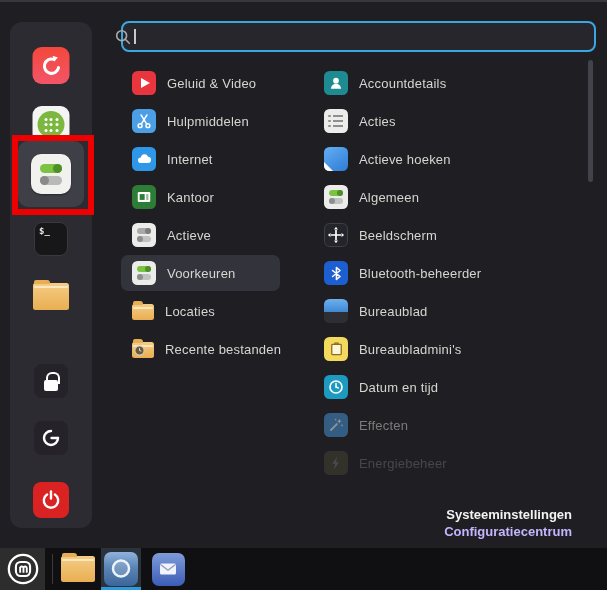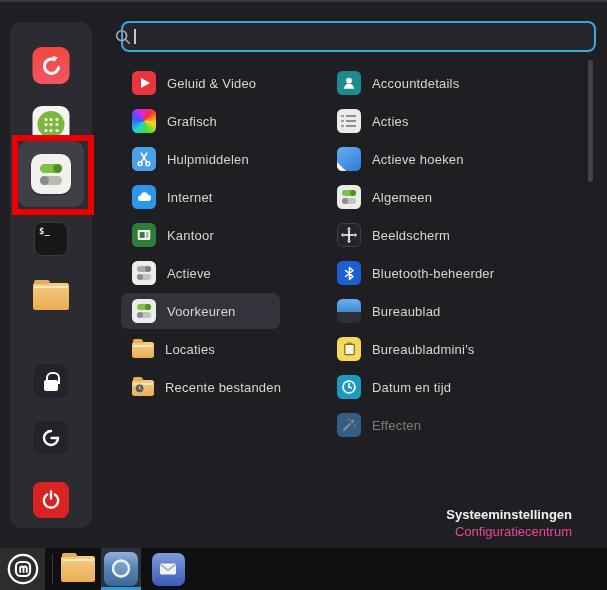--- a/index.html
+++ b/index.html
@@ -26,29 +26,29 @@
 
   
   .searchbar { position:absolute; left:121px; top:19px; width:475px; height:31px; background:#26262c; border:2px solid #3aa7e2; border-radius:8px; }
   .searchbar input { position:absolute; left:10px; top:2px; width:430px; height:23px; background:transparent; border:none; outline:none; color:#e4e4e0; font-size:13px; font-family:"Liberation Sans",sans-serif; caret-color:#cfcfcf; }
   .caret { position:absolute; left:11px; top:6px; width:1.5px; height:15px; background:#c9c9c9; }
   .search-glyph { position:absolute; right:9px; top:5px; width:18px; height:18px; }
 
   
   .col { position:absolute; top:63px; display:flex; flex-direction:column; }
   .col-categories { left:121px; width:159px; }
-  .col-apps { left:326px; width:272px;justify-content:center; }
+  .col-apps { left:313px; width:272px;justify-content:center; }
   .row { display:flex; align-items:center; gap:11px; height:36px; margin-bottom:2px; padding:0 6px 0 11px; border-radius:7px; white-space:nowrap; cursor:pointer; }
   .row.selected { background:#33333c; }
   .lbl { font-size:13px; color:#d6d6d0; letter-spacing:.2px; }
 
   
   .sel-info { position:absolute; right:35px; top:504px; text-align:right; line-height:17px; }
   .sel-info .t { font-size:13px; font-weight:bold; color:#f3f3f3; }
-  .sel-info .s { font-size:13px; color:#ec4899; }
+  .sel-info .s { font-size:13px; color:#c4b5fd;font-weight:bold; }
 
   .scroll-thumb { position:absolute; right:14px; top:58px; width:5px; height:122px; border-radius:3px; background:#42424a; }
 
   
   .icon { display:flex; align-items:center; justify-content:center; flex:none; position:relative; }
   .tile { width:24px; height:24px; border-radius:5.5px; display:flex; align-items:center; justify-content:center; position:relative; overflow:hidden; flex:none; }
   .tile-lg { width:37px; height:37px; border-radius:9px; display:flex; align-items:center; justify-content:center; position:relative; overflow:hidden; flex:none; }
   .g9 { display:grid; grid-template-columns:repeat(3,1fr); gap:3px; }
   .g9 i { width:4px; height:4px; border-radius:50%; background:#d8d8d8; }
   .g9s i { width:3px; height:3px; gap:2px; background:#fff; }
@@ -182,26 +182,20 @@
 
     <div class="col col-categories" data-name="category-list">
         <div class="row" data-name="category-geluid-video">
           <span class="icon" data-name="sound-video-icon">
             <span class="tile" style="background:#e8353e">
               <span style="width:0;height:0;border-left:9px solid #fff;border-top:5.5px solid transparent;border-bottom:5.5px solid transparent;margin-left:3px"></span>
             </span>
           </span>
           <span class="lbl" data-name="category-label">Geluid &amp; Video</span>
         </div>
-        <div class="row" data-name="category-grafisch">
-          <span class="icon" data-name="graphics-icon">
-            <span class="tile" style="background:conic-gradient(from 40deg,#ff2f2f,#ffd21f,#4fdc3a,#25d3d3,#2f5bff,#d428e0,#ff2f2f)"></span>
-          </span>
-          <span class="lbl" data-name="category-label">Grafisch</span>
-        </div>
         <div class="row" data-name="category-hulpmiddelen">
           <span class="icon" data-name="accessories-icon">
             <span class="tile" style="background:#4a9fe6">
               <svg viewBox="0 0 24 24" width="20" height="20">
                 <g stroke="#fff" stroke-width="1.8" fill="none" stroke-linecap="round">
                   <circle cx="7.3" cy="17.6" r="2.3"></circle>
                   <circle cx="16.7" cy="17.6" r="2.3"></circle>
                   <path d="M8.7 15.7L15.5 4.8M15.3 15.7L8.5 4.8"></path>
                 </g>
               </svg>
@@ -391,20 +385,30 @@
             <span class="tile" style="background:#4a9ce2">
               <svg viewBox="0 0 24 24" width="20" height="20">
                 <line x1="6" y1="18" x2="13" y2="11" stroke="#fff" stroke-width="2.4" stroke-linecap="round"></line>
                 <path d="M16 4.5l.9 2.1 2.1.9-2.1.9-.9 2.1-.9-2.1-2.1-.9 2.1-.9z" fill="#fff"></path>
                 <circle cx="19.2" cy="12.5" r="1" fill="#fff"></circle>
                 <circle cx="11.5" cy="5.5" r="1" fill="#fff"></circle>
               </svg>
             </span>
           </span>
           <span class="lbl" data-name="app-item-label">Effecten</span>
+        </div>
+        <div class="row" data-name="app-item-energiebeheer" style="opacity: 0.22;">
+          <span class="icon" data-name="power-management-icon">
+            <span class="tile" style="background:#7a7a4a">
+              <svg viewBox="0 0 24 24" width="18" height="18">
+                <path d="M13.5 3.5L7 13h4l-1.8 7.5L16 11h-4z" fill="#e8e8c8"></path>
+              </svg>
+            </span>
+          </span>
+          <span class="lbl" data-name="app-item-label">Energiebeheer</span>
         </div>
       </div>
 
     <div class="scroll-thumb" data-name="scrollbar-thumb"></div>
 
     <div class="sel-info" data-name="selection-info">
       <div class="t" data-name="selected-app-title">Systeeminstellingen</div>
       <div class="s" data-name="selected-app-subtitle">Configuratiecentrum</div>
     </div>
   </div>

